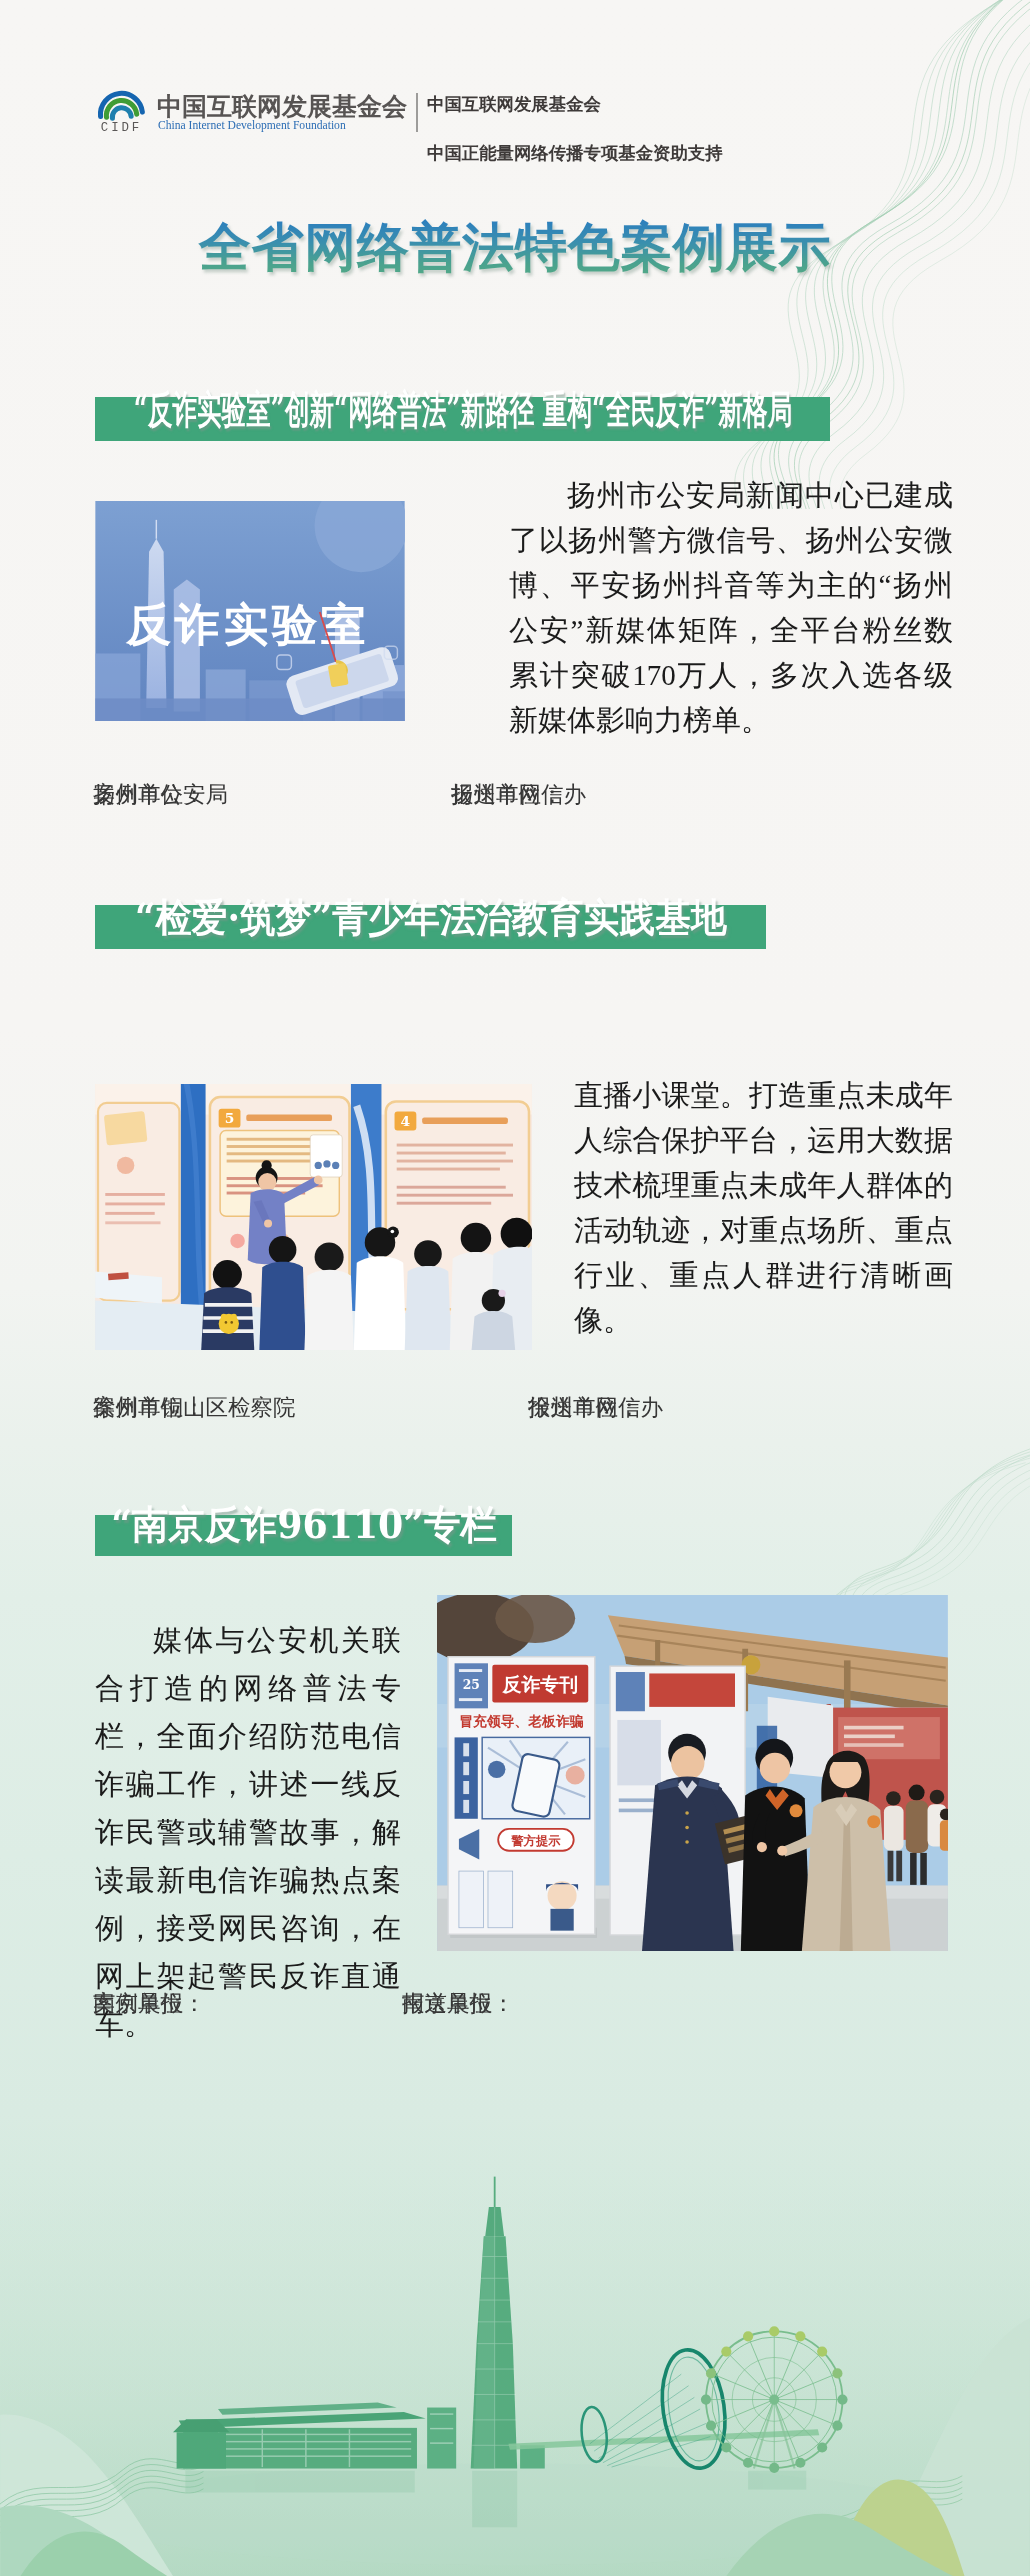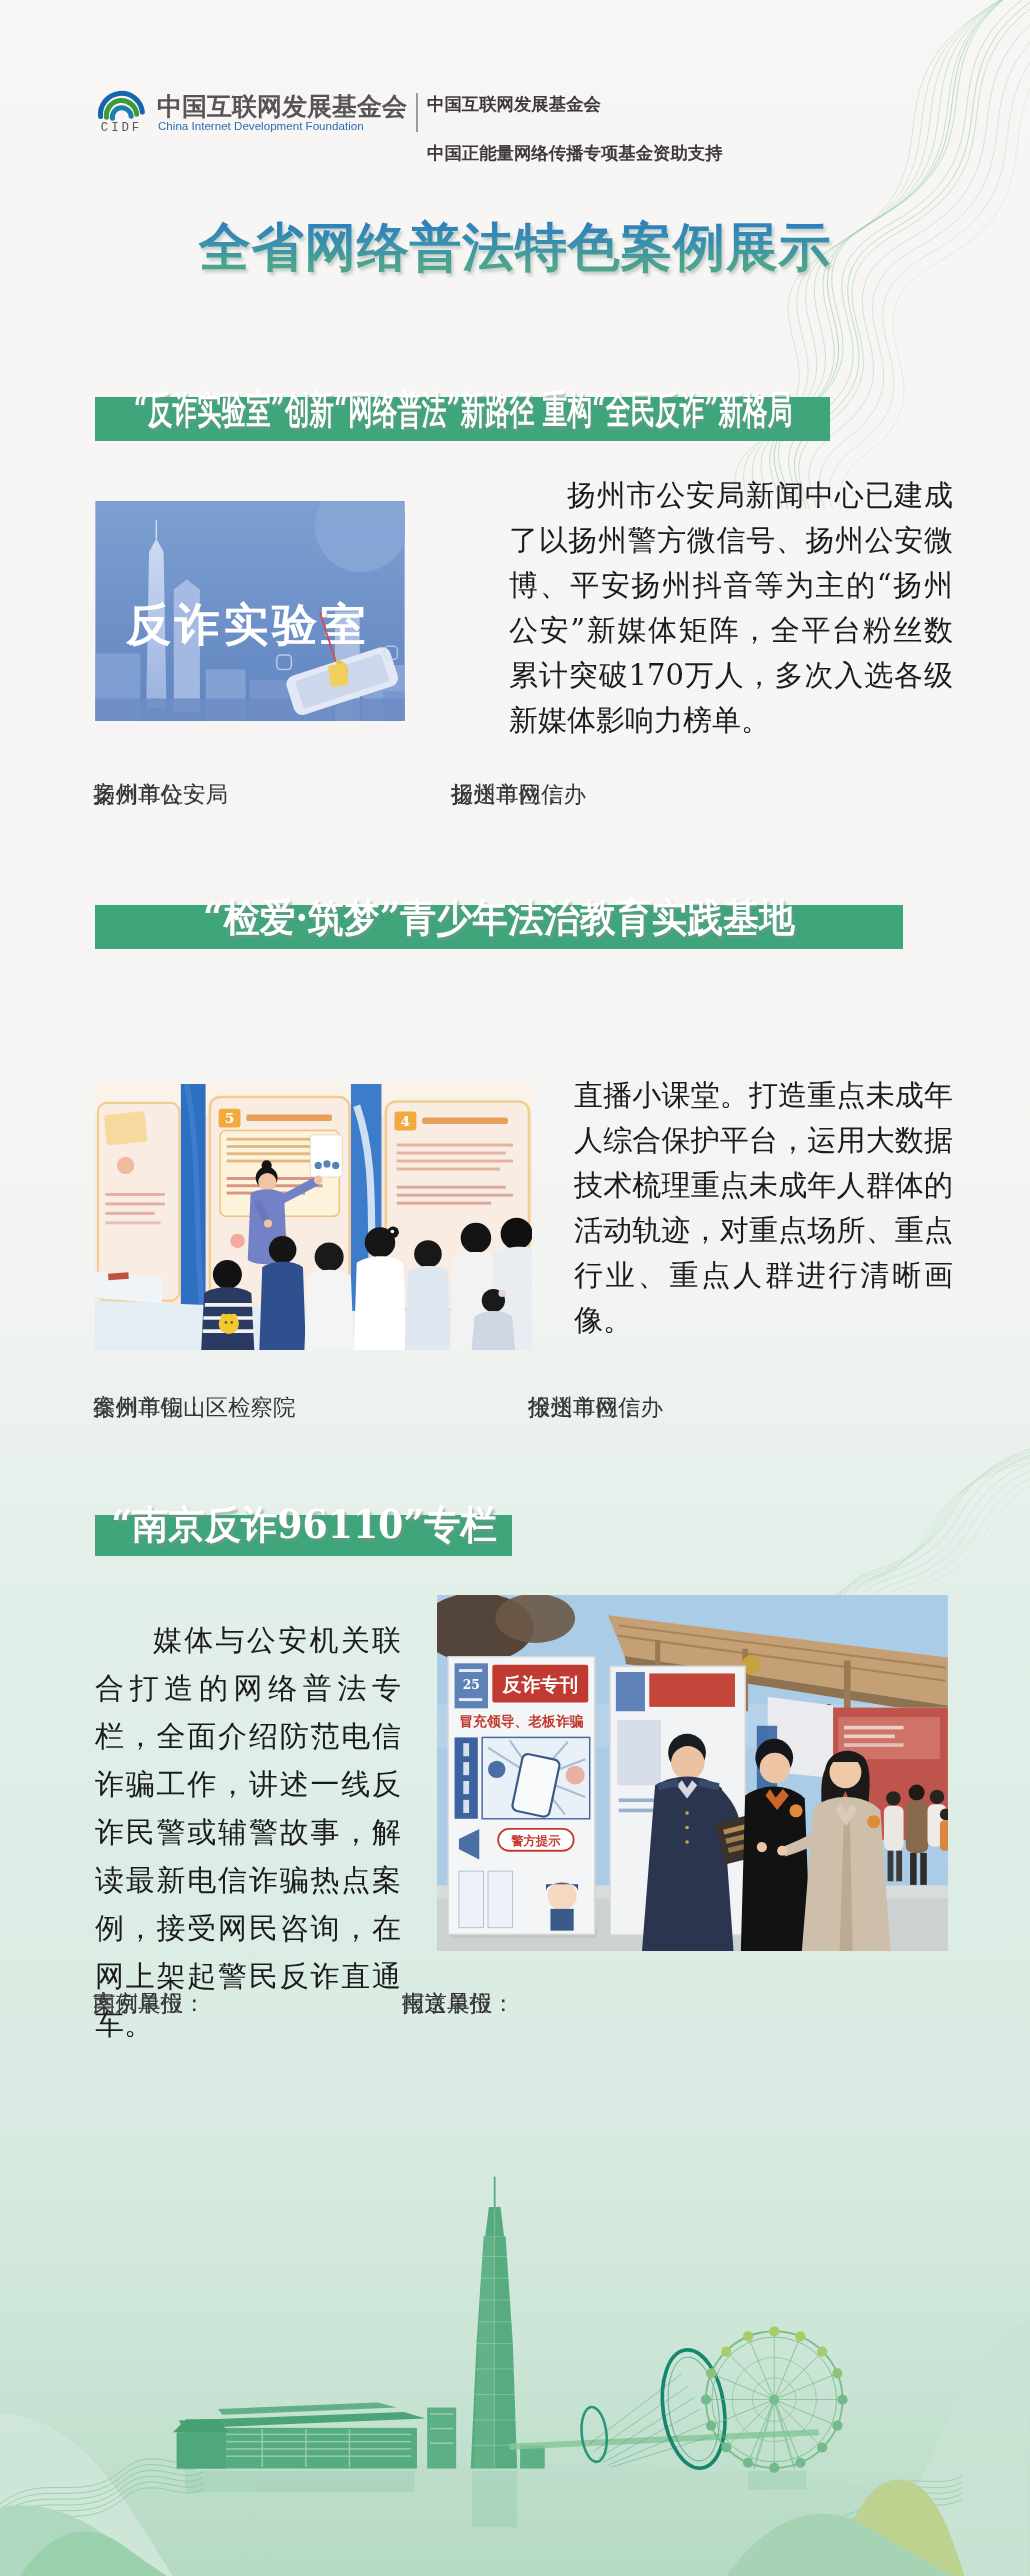--- a/index.html
+++ b/index.html
@@ -8,21 +8,21 @@
     font-family:"DejaVu Serif","Liberation Serif",serif;
     background:linear-gradient(180deg,
       #f7f6f4 0%, #f6f5f3 40%, #f2f4f1 50%, #eaf1ec 56%,
       #e2efe8 62%, #ddede5 72%, #d9ebe2 82%, #d0e7da 90%,
       #c6e2d1 96%, #bedecb 100%);
   }
   .abs{position:absolute;}
   
   .hdr-cn{left:157px;top:90px;font-family:"DejaVu Sans","Liberation Sans",sans-serif;
     font-weight:bold;font-size:25px;color:#575453;white-space:nowrap;}
-  .hdr-en{left:158px;top:119px;font-family:Liberation Sans, sans-serif;
+  .hdr-en{left:158px;top:119px;font-family:Liberation Serif, serif;
     font-size:11.6px;color:#2c6db4;white-space:nowrap;}
   .hdr-abbr{left:97px;top:121px;width:49px;text-align:center;
     font-family:Liberation Mono, monospace;
     font-size:12.4px;letter-spacing:2.9px;color:#5a5756;}
   .hdr-div{left:416px;top:93px;width:1.5px;height:39px;background:#9d9c9a;}
   .sponsor{font-family:"DejaVu Sans","Liberation Sans",sans-serif;
     font-weight:bold;font-size:17.4px;color:#3e3a39;white-space:nowrap;}
   .sponsor.l1{left:427px;top:92px;}
   .sponsor.l2{left:427px;top:113px;margin-top:28px;}
   
@@ -35,25 +35,25 @@
   }
   
   .banner{background:#3fa57a;}
   .banner .btext{
     position:absolute;left:50%;bottom:4.4px;
     transform:translateX(-50%) scaleX(var(--sx,1));transform-origin:center bottom;
     white-space:nowrap;color:#ffffff;font-weight:bold;font-size:39px;
     text-shadow:2.2px 2.9px 2.2px rgba(122,152,138,.55);
   }
   .banner1{left:95px;top:397px;width:735px;height:44px;}
-  .banner2{left:95px;top:905px;width:808px;height:44px;}
+  .banner2{left:95px;top:905px;width:671px;height:44px;}
   .banner3{left:95px;top:1515px;width:417px;height:41px;}
   
   .para{font-size:29px;color:#1b1b1b;text-align:justify;line-height:45px;}
-  .p1{left:509px;top:473px;width:444px;text-indent:58px;}
+  .p1{left:509px;top:473px;width:444px;text-indent:58px;font-family:Liberation Serif, serif;}
   .p2lead{left:95px;top:978px;width:853px;text-indent:58px;}
   .p2cont{left:574px;top:1073px;width:379px;}
   .p3{left:95px;top:1616px;width:306px;text-indent:58px;line-height:48px;}
   
   .case-row span{
     position:absolute;white-space:nowrap;
     font-family:"DejaVu Sans","Liberation Sans",sans-serif;
     font-size:22.5px;color:#373737;}
   
   .photo{display:block;}

